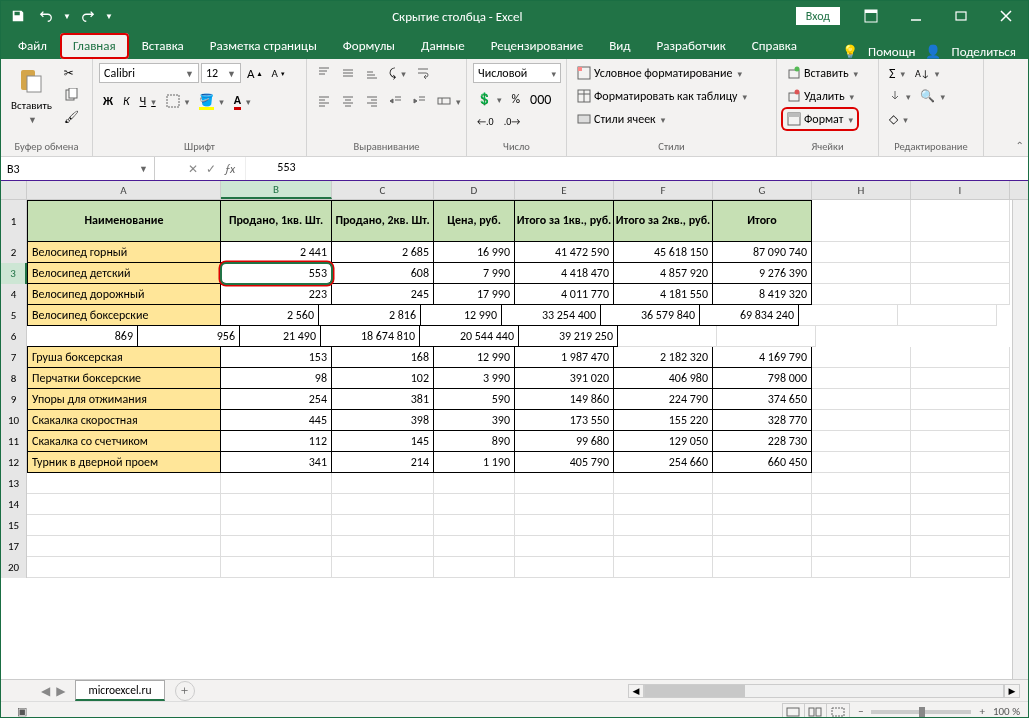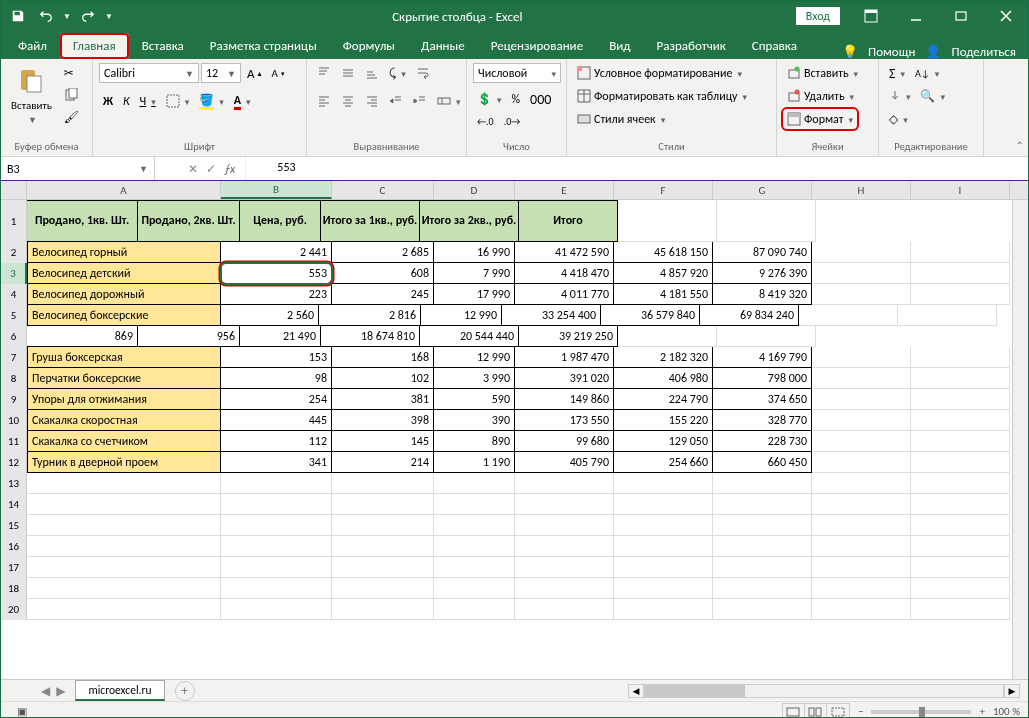--- a/index.html
+++ b/index.html
@@ -594,20 +594,21 @@
       <div class="col-header" style="width: 81px;">D</div>
       <div class="col-header" style="width: 99px;">E</div>
       <div class="col-header" style="width: 99px;">F</div>
       <div class="col-header" style="width: 99px;">G</div>
       <div class="col-header" style="width: 99px;">H</div>
       <div class="col-header" style="width: 99px;">I</div>
     </div>
   <div class="grid-body" id="grid-body">
       <div class="grid-row header-row">
         <div class="row-header">1</div>
+        <div class="cell header-cell" style="width: 194px; border-left: 1px solid rgb(0, 0, 0);">Наименование</div>
         <div class="cell header-cell" style="width: 111px;">Продано, 1кв. Шт.</div>
         <div class="cell header-cell" style="width: 102px;">Продано, 2кв. Шт.</div>
         <div class="cell header-cell" style="width: 81px;">Цена, руб.</div>
         <div class="cell header-cell" style="width: 99px;">Итого за 1кв., руб.</div>
         <div class="cell header-cell" style="width: 99px;">Итого за 2кв., руб.</div>
         <div class="cell header-cell" style="width: 99px;">Итого</div>
         <div class="cell" style="width: 99px;"></div>
         <div class="cell" style="width: 99px;"></div>
       </div>
       <div class="grid-row">
@@ -771,45 +772,21 @@
         <div class="cell" style="width: 111px;"></div>
         <div class="cell" style="width: 102px;"></div>
         <div class="cell" style="width: 81px;"></div>
         <div class="cell" style="width: 99px;"></div>
         <div class="cell" style="width: 99px;"></div>
         <div class="cell" style="width: 99px;"></div>
         <div class="cell" style="width: 99px;"></div>
         <div class="cell" style="width: 99px;"></div>
       </div>
       <div class="grid-row">
-        <div class="row-header">16</div>
-        <div class="cell" style="width: 194px;"></div>
-        <div class="cell" style="width: 111px;"></div>
-        <div class="cell" style="width: 102px;"></div>
-        <div class="cell" style="width: 81px;"></div>
-        <div class="cell" style="width: 99px;"></div>
-        <div class="cell" style="width: 99px;"></div>
-        <div class="cell" style="width: 99px;"></div>
-        <div class="cell" style="width: 99px;"></div>
-        <div class="cell" style="width: 99px;"></div>
-      </div>
-      <div class="grid-row">
         <div class="row-header">17</div>
-        <div class="cell" style="width: 194px;"></div>
-        <div class="cell" style="width: 111px;"></div>
-        <div class="cell" style="width: 102px;"></div>
-        <div class="cell" style="width: 81px;"></div>
-        <div class="cell" style="width: 99px;"></div>
-        <div class="cell" style="width: 99px;"></div>
-        <div class="cell" style="width: 99px;"></div>
-        <div class="cell" style="width: 99px;"></div>
-        <div class="cell" style="width: 99px;"></div>
-      </div>
-      <div class="grid-row">
-        <div class="row-header">18</div>
         <div class="cell" style="width: 194px;"></div>
         <div class="cell" style="width: 111px;"></div>
         <div class="cell" style="width: 102px;"></div>
         <div class="cell" style="width: 81px;"></div>
         <div class="cell" style="width: 99px;"></div>
         <div class="cell" style="width: 99px;"></div>
         <div class="cell" style="width: 99px;"></div>
         <div class="cell" style="width: 99px;"></div>
         <div class="cell" style="width: 99px;"></div>
       </div>

